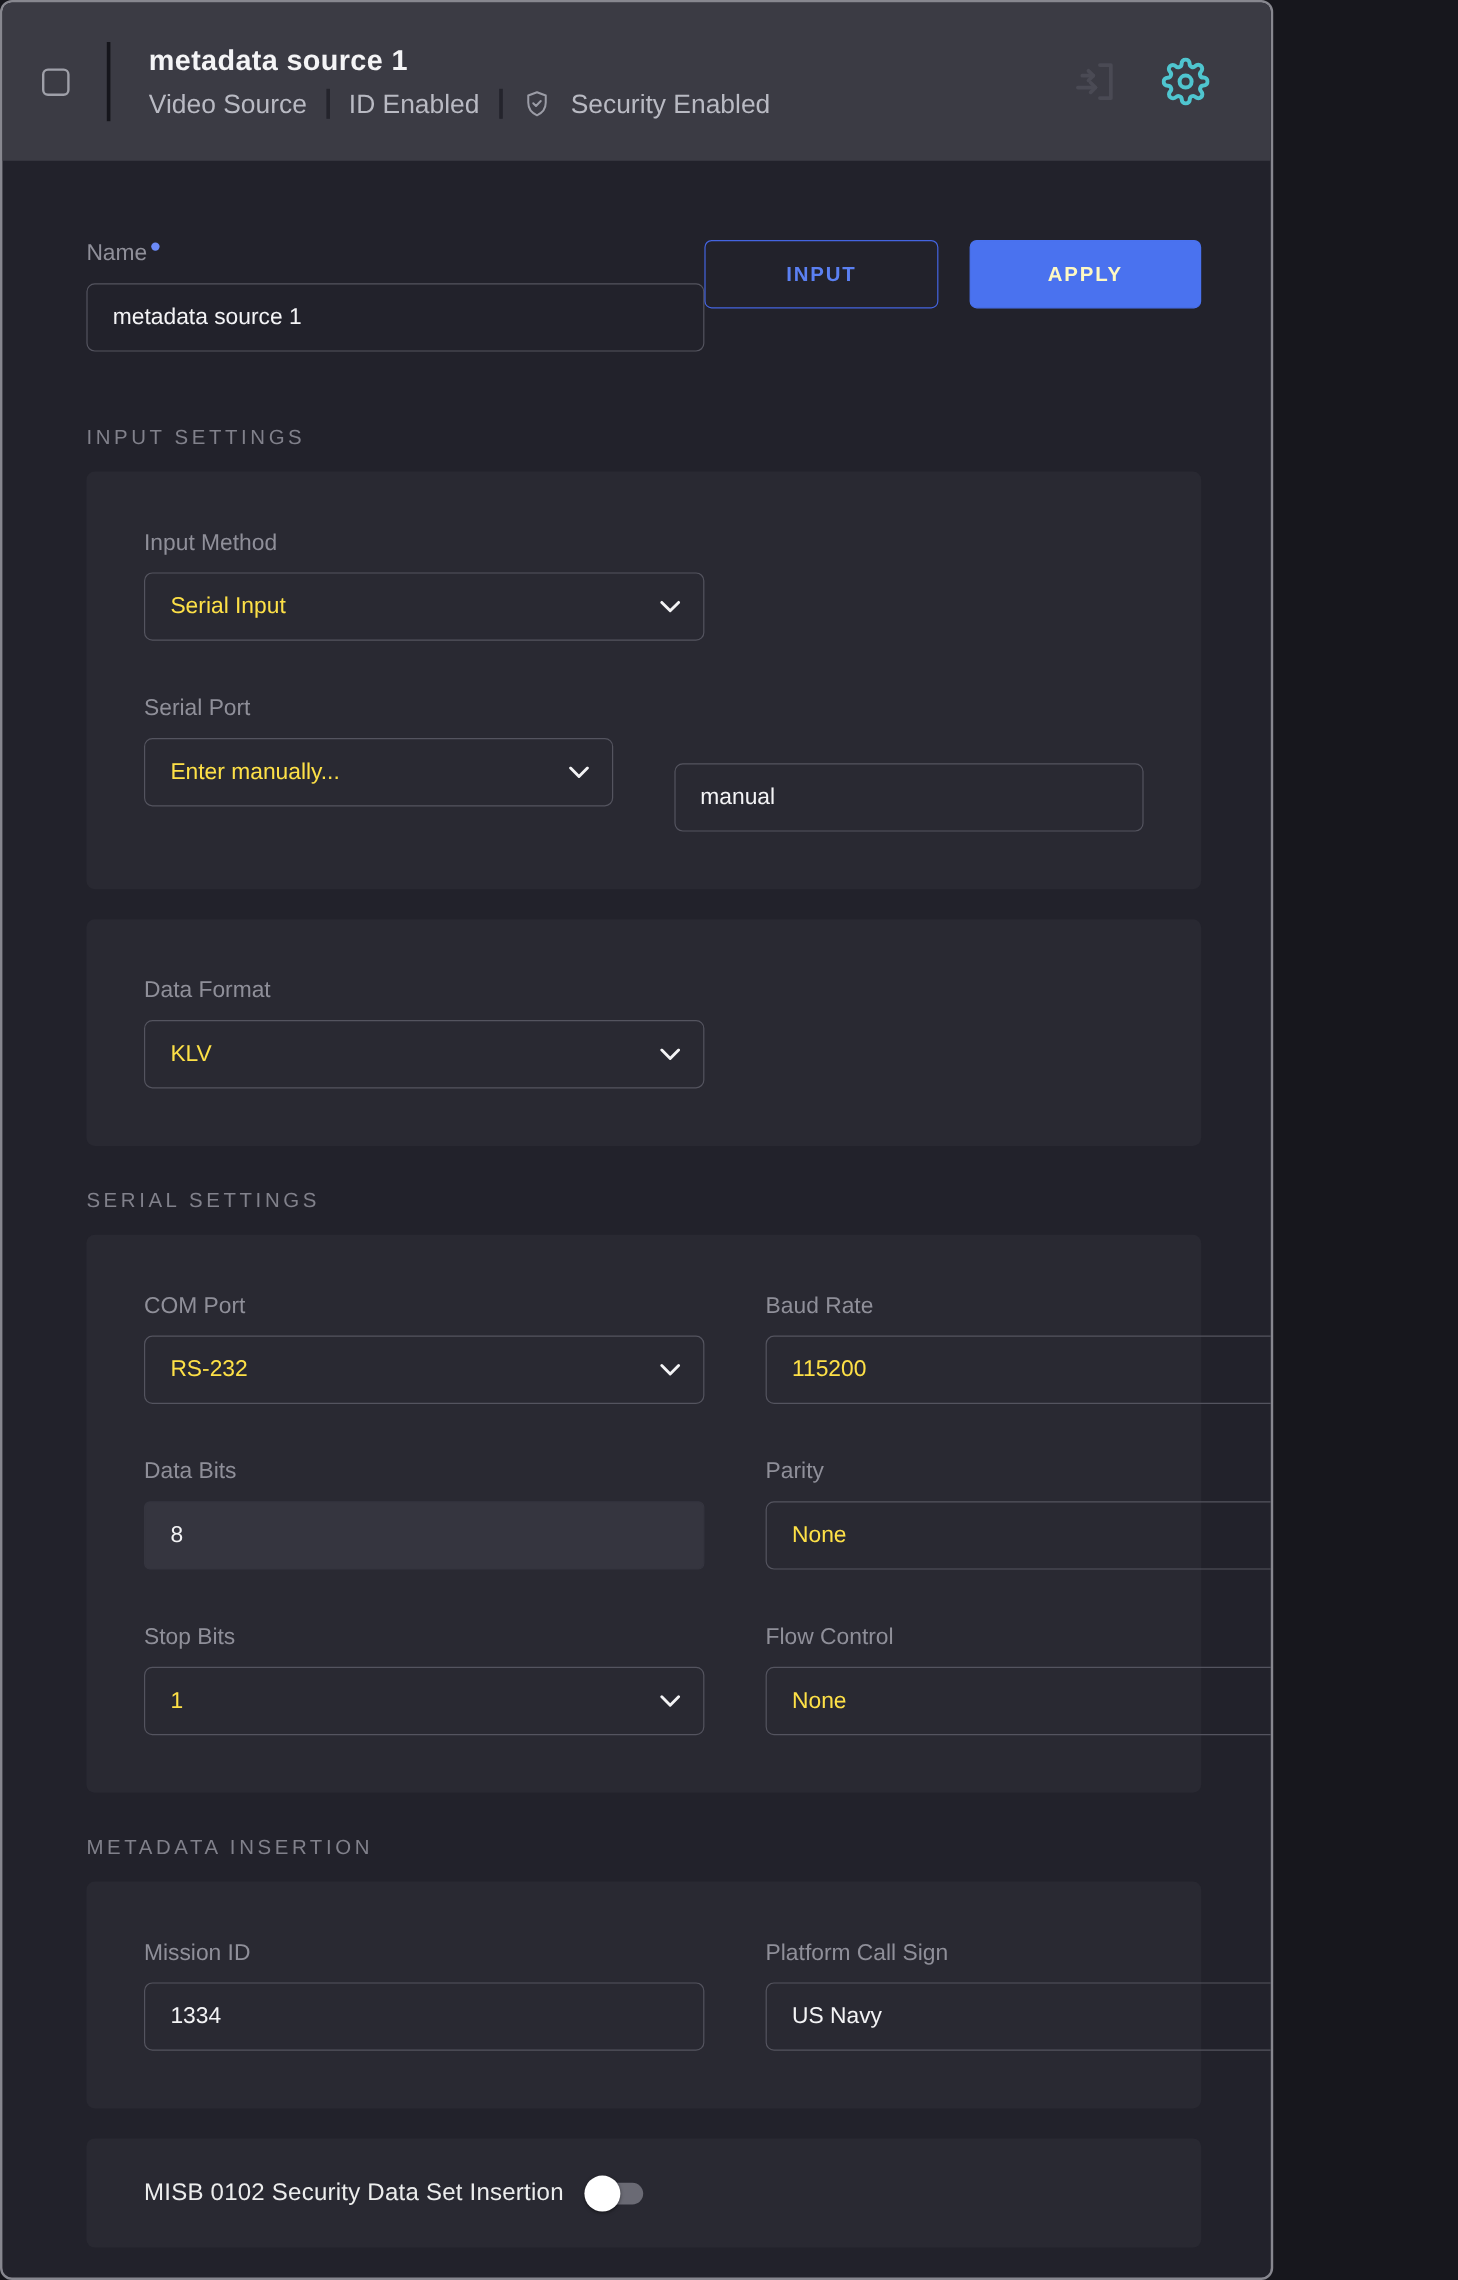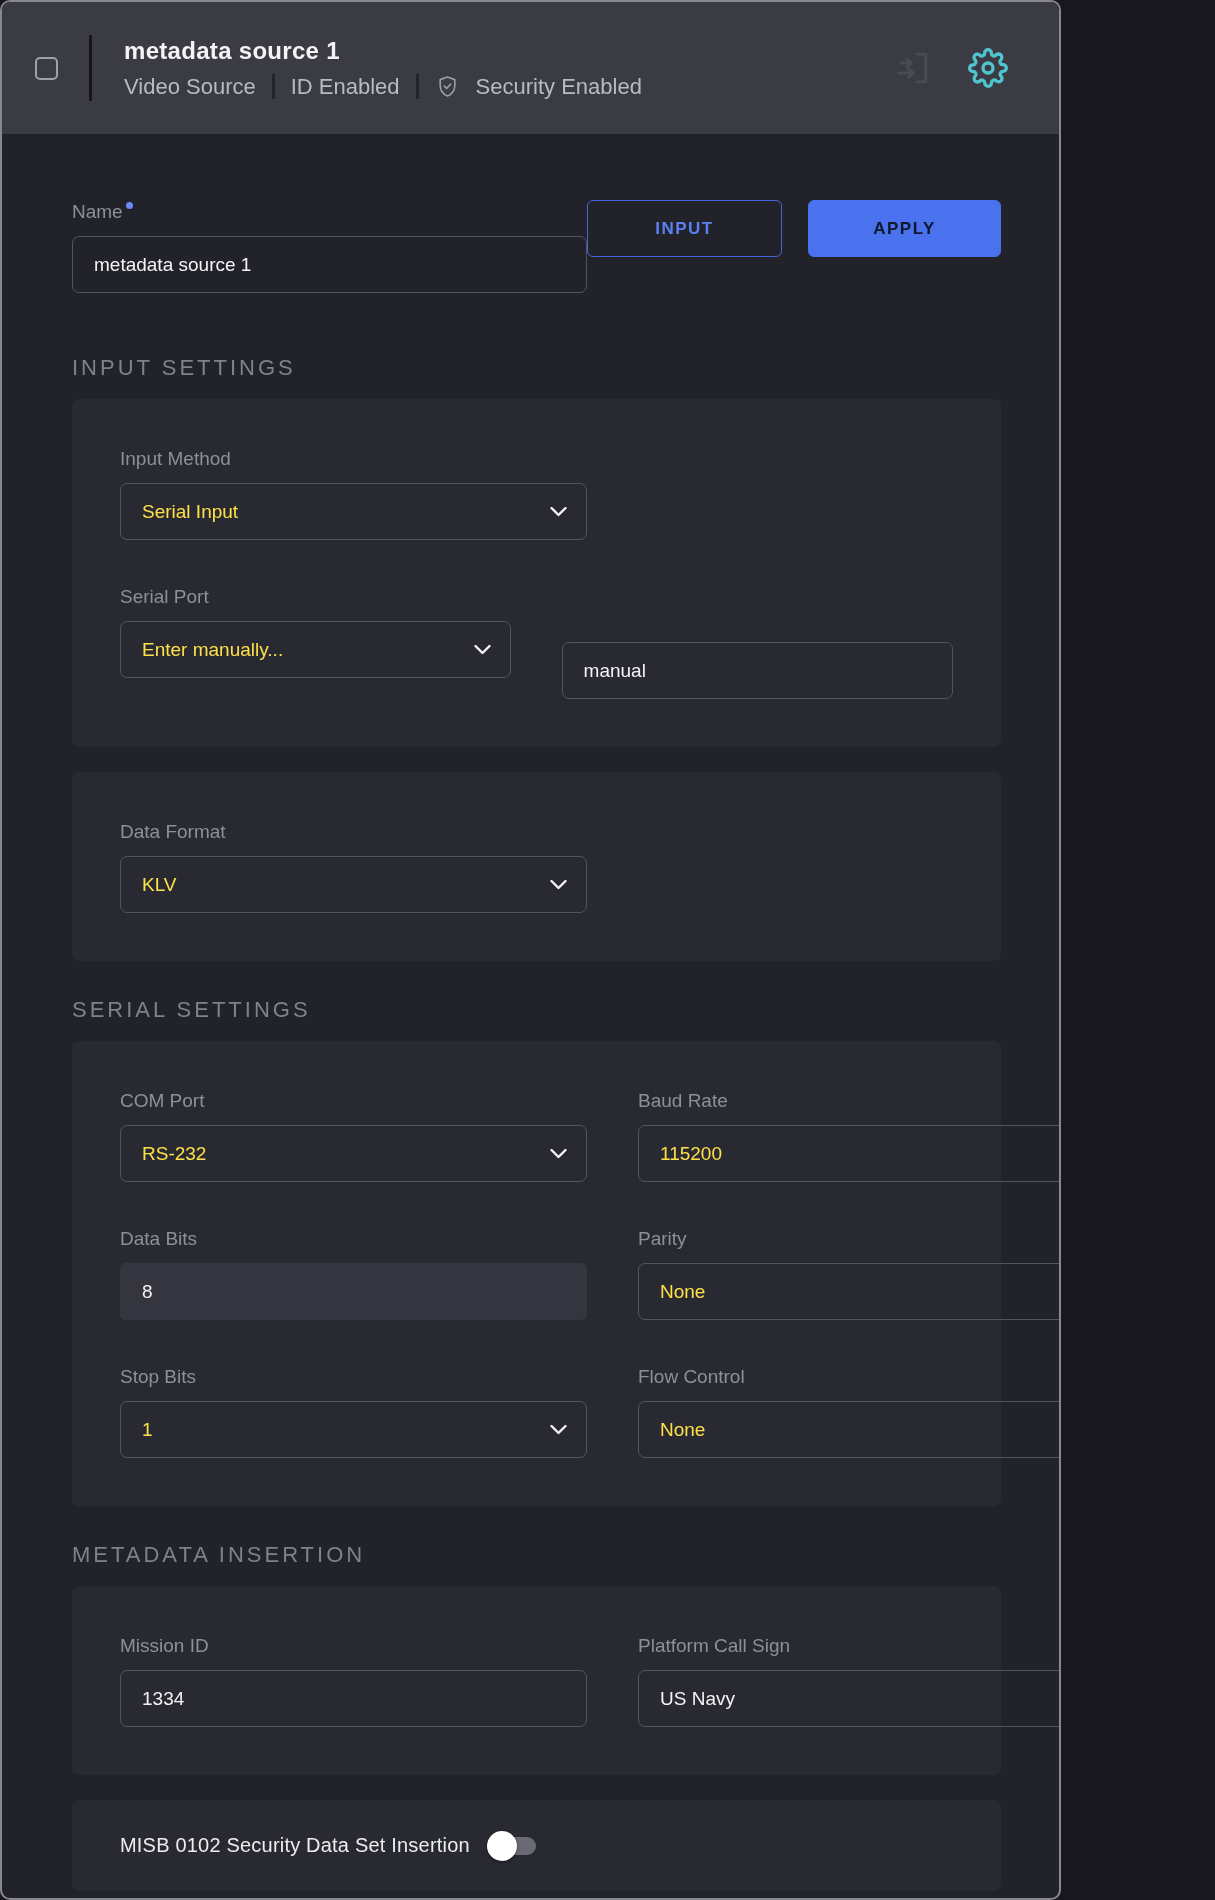--- a/index.html
+++ b/index.html
@@ -37,23 +37,23 @@
   .field-label{color:#8f8f99;font-size:19px;line-height:24px;}
   .req-dot{display:inline-block;width:7px;height:7px;border-radius:50%;background:#6b8af8;vertical-align:top;margin:2px 0 0 3px;}
   .text-input{
     display:block;background:transparent;border:1px solid #54545f;border-radius:7px;
     color:#f3f3f5;font-size:19px;padding:0 21px;height:57px;outline:none;margin-top:12px;
   }
   .name-input{width:515px;}
   .btn-row{display:flex;gap:26px;}
   .btn{height:57px;border-radius:6px;font-size:17px;font-weight:700;letter-spacing:1.5px;cursor:pointer;display:flex;align-items:center;justify-content:center;}
   .btn-cancel{width:195px;background:transparent;border:1px solid #4464e0;color:#5b80f2;}
-  .btn-apply{width:193px;background:#4a72ef;border:1px solid #4a72ef;color:#0f172a;}
+  .btn-apply{width:193px;background:#4a72ef;border:1px solid #4a72ef;color:#fef9c3;}
   .section-title{
-    margin:62px 0 18px;color:#81818b;font-size:22px;font-weight:500;letter-spacing:3px;
+    margin:62px 0 18px;color:#81818b;font-size:17px;font-weight:500;letter-spacing:3px;
   }
   .section-title.tight{margin-top:36px;}
   .card{
     background:#292932;border-radius:7px;padding:48px;margin-bottom:25px;
   }
   .fgroup{width:467px;}
   .fgroup.grow{width:468px;}
   .frow{display:flex;gap:51px;}
   .frow + .frow, .fgroup + .frow, .frow + .fgroup, .fgroup + .fgroup{margin-top:45px;}
   .select{

